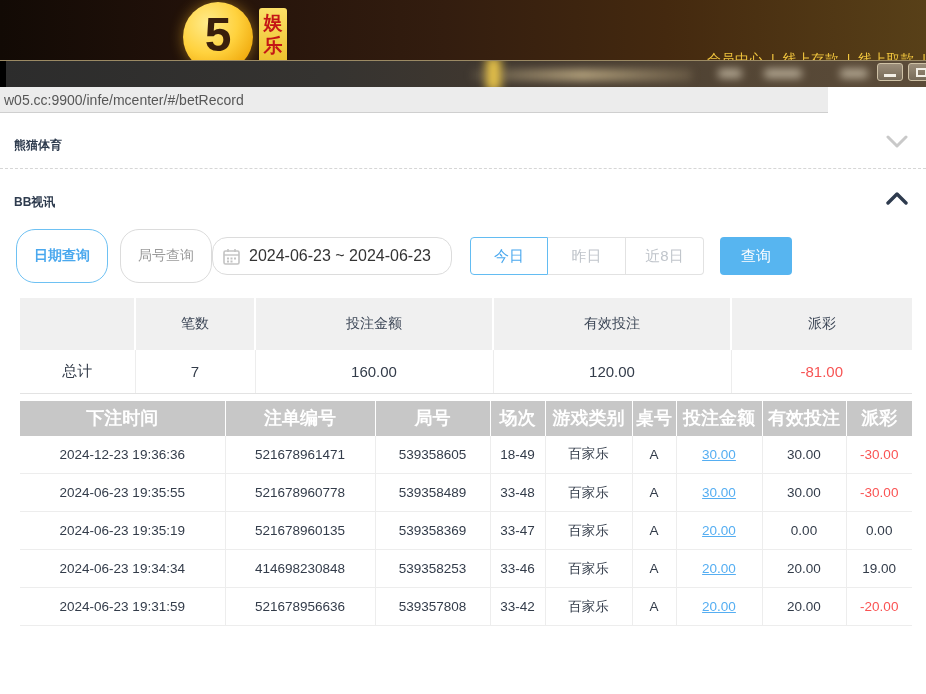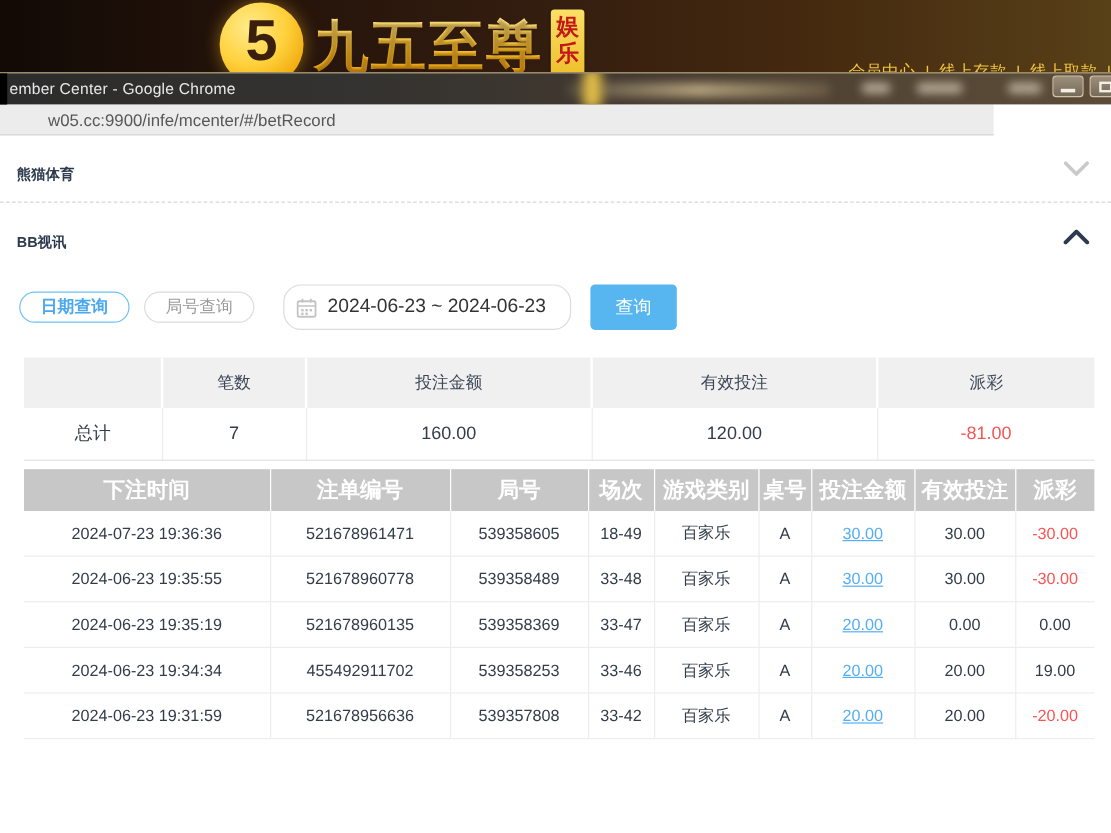--- a/index.html
+++ b/index.html
@@ -67,46 +67,46 @@
     width:26px; height:18px; border:1px solid #cfc2a6; border-radius:3px;
     background:linear-gradient(180deg,#9c8e7a 0%,#766a58 100%);
     display:flex; align-items:center; justify-content:center;
   }
   .win-btn .min-glyph{ width:12px; height:3px; background:#f3efe6; margin-top:6px; }
   .win-btn .max-glyph{ width:11px; height:9px; border:2px solid #f3efe6; }
 
   
   .urlbar{
     width:828px; height:26px; background:#ececec; border-bottom:1px solid #cfcfcf;
-    display:flex; align-items:center;padding-left:36px;
+    display:flex; align-items:center;
   }
   .urlbar .url-text{ font-size:14px; color:#575757; padding-left:4px; }
 
   
   .content{ width:926px; background:#fff; }
 
   .acc-row{ position:relative; padding:0 20px 0 14px; cursor:pointer; }
   .acc-row.panda{ height:56px; border-bottom:1px dashed #d6d6d6; }
   .acc-row.bb{ height:62px; }
   .acc-title{ position:absolute; left:14px; bottom:14px; font-size:12px; font-weight:bold; color:#2e3b4e; }
   .acc-row.bb .acc-title{ bottom:20px; }
   .acc-chevron{ position:absolute; right:18px; }
   .acc-row.panda .acc-chevron{ bottom:16px; }
   .acc-row.bb .acc-chevron{ bottom:22px; }
 
   
   .filter-row{ display:flex; align-items:center; margin:6px 0 0 16px; height:38px; }
   .pill-btn{
-    height:26px; padding:0 17px; border-radius:19px; background:#fff;
+    height:54px; padding:0 17px; border-radius:19px; background:#fff;
     font-size:14px; display:flex; align-items:center; cursor:pointer;
   }
   .pill-btn.active{ border:1px solid #6ec1f3; color:#4aa8ee; font-weight:bold; }
   .pill-btn.inactive{ border:1px solid #dcdcdc; color:#9a9a9a; margin-left:12px; }
   .date-input{
-    margin-left:24px; height:38px; width:240px; border:1px solid #dcdcdc; border-radius:15px;
+    margin-left:0; height:38px; width:240px; border:1px solid #dcdcdc; border-radius:15px;
     background:#fff; display:flex; align-items:center; padding:0 10px; cursor:pointer;
   }
   .date-input .cal{ margin-right:9px; display:flex; }
   .date-input .date-text{ font-size:16px; color:#333; white-space:nowrap; }
   .quick-group{ display:flex; margin-left:18px; height:38px; }
   .quick-btn{
     width:78px; height:38px; display:flex; align-items:center; justify-content:center;
     font-size:15px; background:#fff; cursor:pointer;
     border:1px solid #e2e2e2; border-left-width:0;
   }
@@ -117,21 +117,21 @@
   .search-btn{
     margin-left:16px; width:72px; height:38px; border:none; border-radius:4px;
     background:#57b5f0; color:#fff; font-size:15px; cursor:pointer;
     display:flex; align-items:center; justify-content:center;
   }
 
   
   table{ border-collapse:collapse; table-layout:fixed; }
   .summary-table{ margin:23px 0 0 20px; width:892px; }
   .summary-table th{
-    background:#f0f0f0; height:42px; font-size:14px; font-weight:normal; color:#3c4656;
+    background:#f0f0f0; height:52px; font-size:14px; font-weight:normal; color:#3c4656;
     border-right:2px solid #ffffff; text-align:center;
   }
   .summary-table th:last-child{ border-right:none; }
   .summary-table td{
     background:#fff; height:43px; font-size:15px; color:#333c4a; text-align:center;
     border-right:1px solid #ededed; border-bottom:1px solid #e3e3e3;
   }
   .summary-table td:last-child{ border-right:none;margin-left:24px; }
   .summary-table td.neg{ color:#f75454; }
 
@@ -151,21 +151,20 @@
   .bet-table td.neg{ color:#fa5353; }
 </style>
 </head>
 <body>
 
 <div class="site-header">
   <div class="logo-wrap">
     <div class="logo-circle">
         <span>5</span>
       </div>
-    <div class="logo-text">九五至尊</div>
     <div class="logo-badge">
       <span>娱</span>
       <span>乐</span>
     </div>
   </div>
   <div class="top-nav">
     <a>会员中心</a>
     <span class="sep">|</span>
     <a>线上存款</a>
     <span class="sep">|</span>
@@ -174,21 +173,20 @@
   </div>
 </div>
 
 <div class="titlebar">
   <div class="left-edge"></div>
   <div class="blur-blob blob-swirl"></div>
   <div class="blur-blob blob-badge"></div>
   <div class="blur-blob blob-u1"></div>
   <div class="blur-blob blob-u2"></div>
   <div class="blur-blob blob-u3"></div>
-  <div class="title-text">ember Center - Google Chrome</div>
   <div class="win-btns">
     <div class="win-btn">
         <div class="min-glyph"></div>
       </div>
     <div class="win-btn">
         <div class="max-glyph"></div>
       </div>
   </div>
 </div>
 
@@ -227,20 +225,25 @@
             <line x1="5" y1="1" x2="5" y2="4" stroke="#c3c3c3" stroke-width="1.6"></line>
             <line x1="12" y1="1" x2="12" y2="4" stroke="#c3c3c3" stroke-width="1.6"></line>
             <rect x="4" y="9.5" width="2" height="2" fill="#c3c3c3"></rect>
             <rect x="7.5" y="9.5" width="2" height="2" fill="#c3c3c3"></rect>
             <rect x="11" y="9.5" width="2" height="2" fill="#c3c3c3"></rect>
             <rect x="4" y="12.5" width="2" height="2" fill="#c3c3c3"></rect>
             <rect x="7.5" y="12.5" width="2" height="2" fill="#c3c3c3"></rect>
           </svg>
       </span>
       <span class="date-text">2024-06-23 ~ 2024-06-23</span>
+    </div>
+    <div class="quick-group">
+      <div class="quick-btn active">今日</div>
+      <div class="quick-btn inactive">昨日</div>
+      <div class="quick-btn inactive">近8日</div>
     </div>
     <button class="search-btn">查询</button>
   </div>
 
   <table class="summary-table">
     <colgroup>
         <col style="width:115px">
         <col style="width:120px">
         <col style="width:238px">
         <col style="width:238px">
@@ -284,21 +287,21 @@
         <th>场次</th>
         <th>游戏类别</th>
         <th>桌号</th>
         <th>投注金额</th>
         <th>有效投注</th>
         <th>派彩</th>
       </tr>
     </thead>
     <tbody id="bet-rows">
         <tr>
-    <td>2024-07-23 19:36:36</td>
+    <td>2024-12-23 19:36:36</td>
     <td>521678961471</td>
     <td>539358605</td>
     <td>18-49</td>
     <td>百家乐</td>
     <td>A</td>
     <td><a>30.00</a></td>
     <td>30.00</td>
     <td class="neg">-30.00</td>
   </tr>
         <tr>
@@ -318,21 +321,21 @@
     <td>539358369</td>
     <td>33-47</td>
     <td>百家乐</td>
     <td>A</td>
     <td><a>20.00</a></td>
     <td>0.00</td>
     <td>0.00</td>
   </tr>
         <tr>
     <td>2024-06-23 19:34:34</td>
-    <td>455492911702</td>
+    <td>414698230848</td>
     <td>539358253</td>
     <td>33-46</td>
     <td>百家乐</td>
     <td>A</td>
     <td><a>20.00</a></td>
     <td>20.00</td>
     <td>19.00</td>
   </tr>
         <tr>
     <td>2024-06-23 19:31:59</td>

